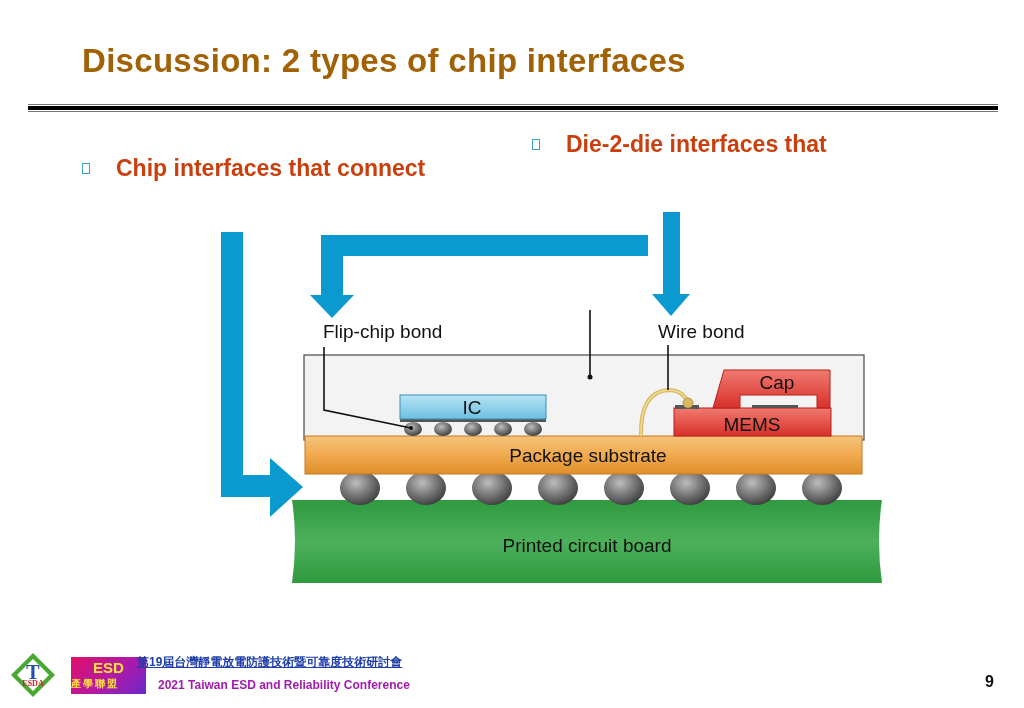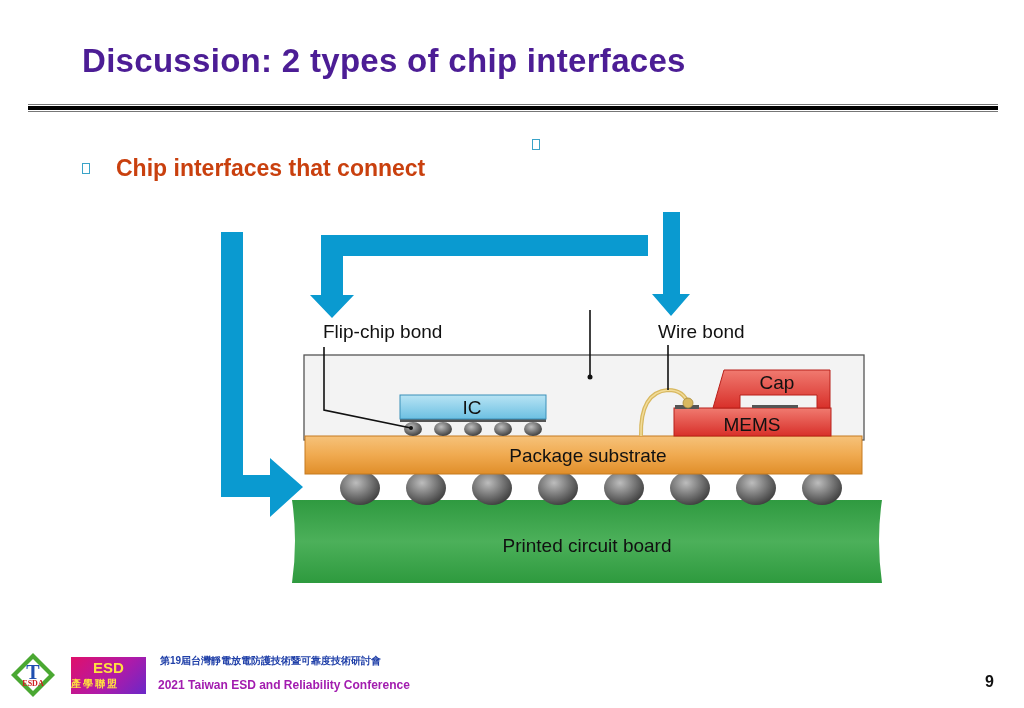--- a/index.html
+++ b/index.html
@@ -1,27 +1,27 @@
 <!DOCTYPE html>
 <html><head>
 <meta charset="utf-8">
 <style>
   html, body { margin:0; padding:0; }
   body { width:1024px; height:708px; background:#ffffff; position:relative; overflow:hidden; font-family:"Liberation Sans", sans-serif; }
-  .title { position:absolute; left:82px; top:42px; font-size:33px; font-weight:bold; color:#4c1d95; letter-spacing:0.3px; }
+  .title { position:absolute; left:82px; top:42px; font-size:33px; font-weight:bold; color:#a16207; letter-spacing:0.3px; }
   .rule-thick { position:absolute; left:28px; top:106px; width:970px; height:4px; background:#000; }
   .rule-thin { position:absolute; left:28px; top:104px; width:970px; height:1px; background:#777; }
   .rule-thin2 { position:absolute; left:28px; top:111px; width:970px; height:1px; background:#777; }
   .bullet { position:absolute; font-size:23px; font-weight:bold; color:#c9400e; line-height:31px; }
   .bullet .mark { position:absolute; left:-34px; top:10px; width:8px; height:11px; border:1.5px solid #3aa3c8; box-sizing:border-box; }
   .b1 { left:116px; top:129px;margin-top:24px; }
   .b2 { left:566px; top:129px; }
   svg#diagram { position:absolute; left:0; top:0; }
   .lbl { font-family:"Liberation Sans", sans-serif; fill:#111; }
-  .footer-cn { position:absolute; left:160px; top:654px; font-size:10px; font-weight:bold; color:#1f3fa8; }
+  .footer-cn { position:absolute; left:137px; top:654px; font-size:12px; font-weight:bold; color:#1f3fa8;text-decoration:underline; }
   .footer-en { position:absolute; left:158px; top:678px; font-size:12px; font-weight:bold; color:#a21caf; }
   .page-num { position:absolute; left:985px; top:673px; font-size:16px; font-weight:bold; color:#111; }
   .logo-esda { position:absolute; left:10px; top:652px; width:46px; height:46px; }
   .logo-esd { position:absolute; left:71px; top:657px; width:75px; height:37px; background:linear-gradient(135deg,#e0106a 0%,#b01aa8 55%,#6a28c8 100%); }
   .logo-esd .t1 { position:absolute; left:0; right:0; top:2px; text-align:center; font-size:15px; font-weight:bold; color:#ffe040; }
   .logo-esd .t2 { position:absolute; left:0; right:0; top:20px; text-align:left; font-size:10px; font-weight:bold; color:#ffe040; letter-spacing:2px; }
 </style>
 </head>
 <body>
 
@@ -29,20 +29,21 @@
 <div class="rule-thin"></div>
 <div class="rule-thick"></div>
 <div class="rule-thin2"></div>
 
 <div class="bullet b1">
   <span class="mark"></span>
   <div>Chip interfaces that connect</div>
 </div>
 <div class="bullet b2">
   <span class="mark"></span>
+  <div>Die-2-die interfaces that</div>
 </div>
 
 <svg id="diagram" width="1024" height="708">
   <defs>
     <linearGradient id="gSub" x1="0" y1="0" x2="0" y2="1">
       <stop offset="0" stop-color="#f6c27a"></stop>
       <stop offset="0.5" stop-color="#f0aa50"></stop>
       <stop offset="1" stop-color="#e08e2a"></stop>
     </linearGradient>
     <linearGradient id="gPcb" x1="0" y1="0" x2="0" y2="1">

